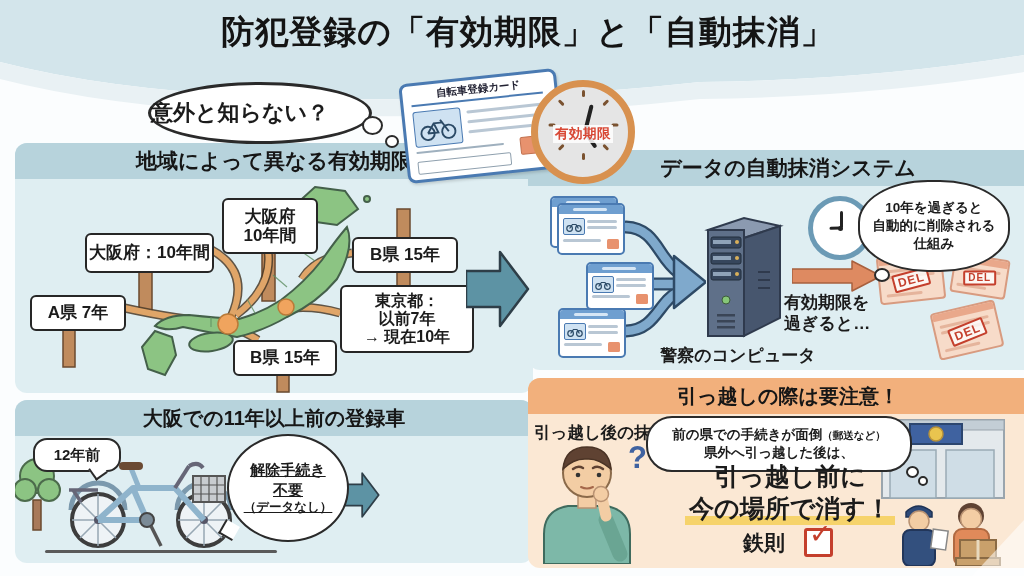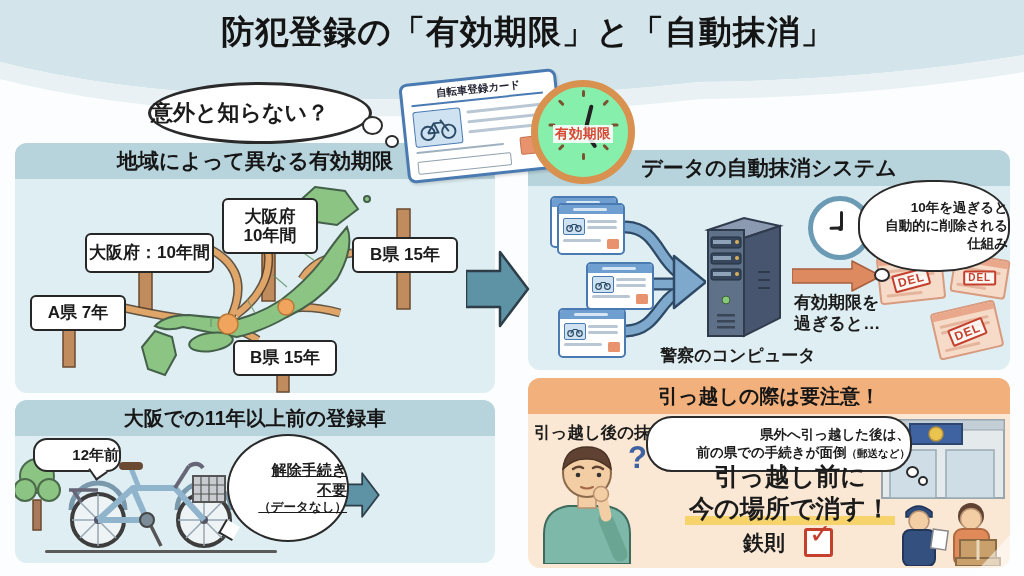--- a/index.html
+++ b/index.html
@@ -34,50 +34,50 @@
     font-size:10.5px;font-weight:800;color:#223;}
   .reg-card .rc-rule{position:absolute;left:8px;top:19px;width:132px;height:2px;background:#4a7ab2;}
   .rc-photo{position:absolute;left:8px;top:26px;width:46px;height:34px;background:#cfe2f2;border:1.5px solid #4a7ab2;border-radius:3px;display:flex;align-items:center;justify-content:center;}
   .rc-line{position:absolute;height:3px;background:#b9c7d4;border-radius:2px;}
   .rc-fineline{position:absolute;height:2px;background:#9fb0be;border-radius:2px;}
   .rc-chip{position:absolute;right:10px;top:62px;width:28px;height:16px;background:#e8926e;border:1px solid #c2714f;border-radius:2px;}
   .rc-field{position:absolute;left:8px;top:76px;width:92px;height:11px;background:#fff;border:1.5px solid #8fa0ae;border-radius:2px;}
   
   .stamp-clock{
     position:absolute;left:531px;top:80px;width:90px;height:90px;z-index:6;
-    background:#86efac;border:7px solid #d8914f;border-radius:50%;
+    background:#e5e5e5;border:7px solid #d8914f;border-radius:50%;
   }
   .stamp-clock .tick{position:absolute;left:50%;top:3px;width:3px;height:7px;margin-left:-1.5px;background:#7a5230;transform-origin:center 35px;border-radius:2px;}
   .hand{position:absolute;left:50%;bottom:50%;background:#222;border-radius:2px;transform-origin:bottom center;}
   .stamp-label{
     position:absolute;left:50%;top:52%;transform:translate(-50%,-50%);
     font-size:13.5px;font-weight:900;color:#d84835;background:rgba(255,255,255,.85);
     padding:0 2px;white-space:nowrap;letter-spacing:.5px;
   }
   
-  .panel{position:absolute;border-radius:12px;z-index:1;}
+  .panel{position:absolute;border-radius:12px;z-index:1;padding-left:38px;}
   .panel-header{
     position:absolute;left:0;top:0;width:100%;height:36px;border-radius:12px 12px 0 0;
     display:flex;align-items:center;justify-content:center;
     font-weight:800;font-size:21px;color:#161616;
   }
   .panel.blue{background:#dfeef2;}
   .panel.blue .panel-header{background:#b7d3dc;}
   .panel.peach{background:#fbe8d4;}
   .panel.peach .panel-header{background:#f2b07c;font-size:20px;}
   
   .signbox{
     position:absolute;background:#fff;border:2.5px solid #262626;border-radius:6px;
     display:flex;flex-direction:column;align-items:center;justify-content:center;
     font-weight:800;line-height:1.12;text-align:center;z-index:3;
   }
   
   .bubble{
     position:absolute;background:#fff;border:2.5px solid #2a2a2a;
-    display:flex;flex-direction:column;align-items:flex-end;justify-content:center;
+    display:flex;flex-direction:column;align-items:center;justify-content:center;
     text-align:center;font-weight:800;z-index:3;
   }
   
   .mini-card{position:absolute;width:64px;height:48px;background:#fff;border:2px solid #4a7ab2;border-radius:5px;z-index:2;}
   .mc-strip{position:absolute;left:0;top:0;width:100%;height:9px;background:#6f9fd0;border-radius:3px 3px 0 0;}
   .mc-strip i{position:absolute;left:14px;top:3px;width:34px;height:3px;background:#d6e6f5;border-radius:2px;}
   .mc-photo{position:absolute;left:4px;top:13px;width:20px;height:15px;background:#cfe2f2;border:1px solid #4a7ab2;border-radius:2px;display:flex;align-items:center;justify-content:center;}
   .mc-line{position:absolute;height:2.5px;background:#b9c7d4;border-radius:2px;}
   .mc-chip{position:absolute;right:4px;bottom:4px;width:12px;height:10px;background:#e8926e;border-radius:1.5px;}
   
@@ -217,20 +217,25 @@
     <div class="signbox" style="left:207px;top:55px;width:92px;height:52px;font-size:17px;">
       <span class="line">大阪府</span>
       <span class="line">10年間</span>
     </div>
     <div class="signbox" style="left:337px;top:94px;width:102px;height:32px;font-size:17px;">
       <span>B県 15年</span>
     </div>
     <div class="signbox" style="left:15px;top:152px;width:92px;height:32px;font-size:17px;">
       <span>A県 7年</span>
     </div>
+    <div class="signbox" style="left:325px;top:142px;width:130px;height:64px;font-size:16px;">
+      <span class="line">東京都：</span>
+      <span class="line">以前7年</span>
+      <span class="line">→ 現在10年</span>
+    </div>
     <div class="signbox" style="left:218px;top:197px;width:100px;height:32px;font-size:17px;">
       <span>B県 15年</span>
     </div>
   </div>
 
   <svg class="abs" style="left:466px;top:250px;z-index:2;" width="64" height="78" viewBox="0 0 64 78">
     <polygon points="0,21 34,21 34,2 62,39 34,76 34,57 0,57" fill="#5d93a4" stroke="#2e3e48" stroke-width="2.5" stroke-linejoin="round"></polygon>
   </svg>
 
   <div class="panel blue" style="left:528px;top:150px;width:482px;height:220px;">
@@ -342,21 +347,21 @@
     <div class="bubble" style="left:330px;top:30px;width:148px;height:88px;border-radius:46%;font-size:13.5px;line-height:1.35;">
       <span class="line">10年を過ぎると</span>
       <span class="line">自動的に削除される</span>
       <span class="line">仕組み</span>
     </div>
     <div class="tb-dot" style="left:346px;top:118px;width:12px;height:10px;"></div>
 
     <svg style="position:absolute;left:264px;top:110px;z-index:2;" width="90" height="32" viewBox="0 0 90 32">
       <polygon points="0,9 60,9 60,1 89,16 60,31 60,23 0,23" fill="#de8a61" stroke="#a8603e" stroke-width="1.5" stroke-linejoin="round"></polygon>
     </svg>
-    <div class="abs" style="left:266px;top:142px;font-size:17px;font-weight:800;line-height:1.25;z-index:3;">
+    <div class="abs" style="left:256px;top:142px;font-size:17px;font-weight:800;line-height:1.25;z-index:3;">
       <span class="line">有効期限を</span>
       <span class="line">過ぎると…</span>
     </div>
 
     <div class="del-card" style="left:350px;top:104px;transform:rotate(-6deg);">
       <div class="dc-strip"></div>
       <div class="dc-line" style="left:5px;top:12px;width:50px;"></div>
       <div class="dc-line" style="left:5px;top:18px;width:50px;"></div>
       <div class="dc-line" style="left:5px;top:36px;width:36px;"></div>
       <div class="del-stamp"><span>DEL</span></div>
@@ -433,22 +438,22 @@
   <div class="panel peach" style="left:528px;top:378px;width:482px;height:190px;">
     <div class="panel-header">
       <span>引っ越しの際は要注意！</span>
     </div>
 
     <div class="abs" style="left:6px;top:44px;width:150px;font-size:16.5px;font-weight:800;z-index:3;">
       <span>引っ越し後の抹消</span>
     </div>
 
     <div class="bubble" style="left:118px;top:38px;width:262px;height:52px;border-radius:26px;font-size:13.5px;line-height:1.35;">
+      <span class="line"><span>前の県での手続きが面倒</span><span style="font-size:10.5px;">（郵送など）</span></span>
       <span class="line">県外へ引っ越した後は、</span>
-      <span class="line"><span>前の県での手続きが面倒</span><span style="font-size:10.5px;">（郵送など）</span></span>
     </div>
 
     <div class="tb-dot" style="left:378px;top:88px;width:9px;height:8px;position:absolute;"></div>
     <div class="tb-dot" style="left:390px;top:98px;width:6px;height:6px;position:absolute;"></div>
 
     <svg style="position:absolute;left:8px;top:64px;z-index:2;" width="104" height="122" viewBox="0 0 104 122">
       <path d="M8,122 L8,92 Q8,68 32,64 L70,64 Q94,68 94,92 L94,122 Z" fill="#7db8a8" stroke="#3f6b5e" stroke-width="2"></path>
       <rect x="42" y="50" width="18" height="16" fill="#f3cda4" stroke="#b99272" stroke-width="1.5"></rect>
       <circle cx="51" cy="31" r="24" fill="#f3cda4" stroke="#8a6a4a" stroke-width="2"></circle>
       <path d="M27,27 Q29,5 51,5 Q73,5 75,27 Q62,16 51,17 Q38,16 27,27 Z" fill="#5f4232" stroke="#4a3325" stroke-width="1.5"></path>

